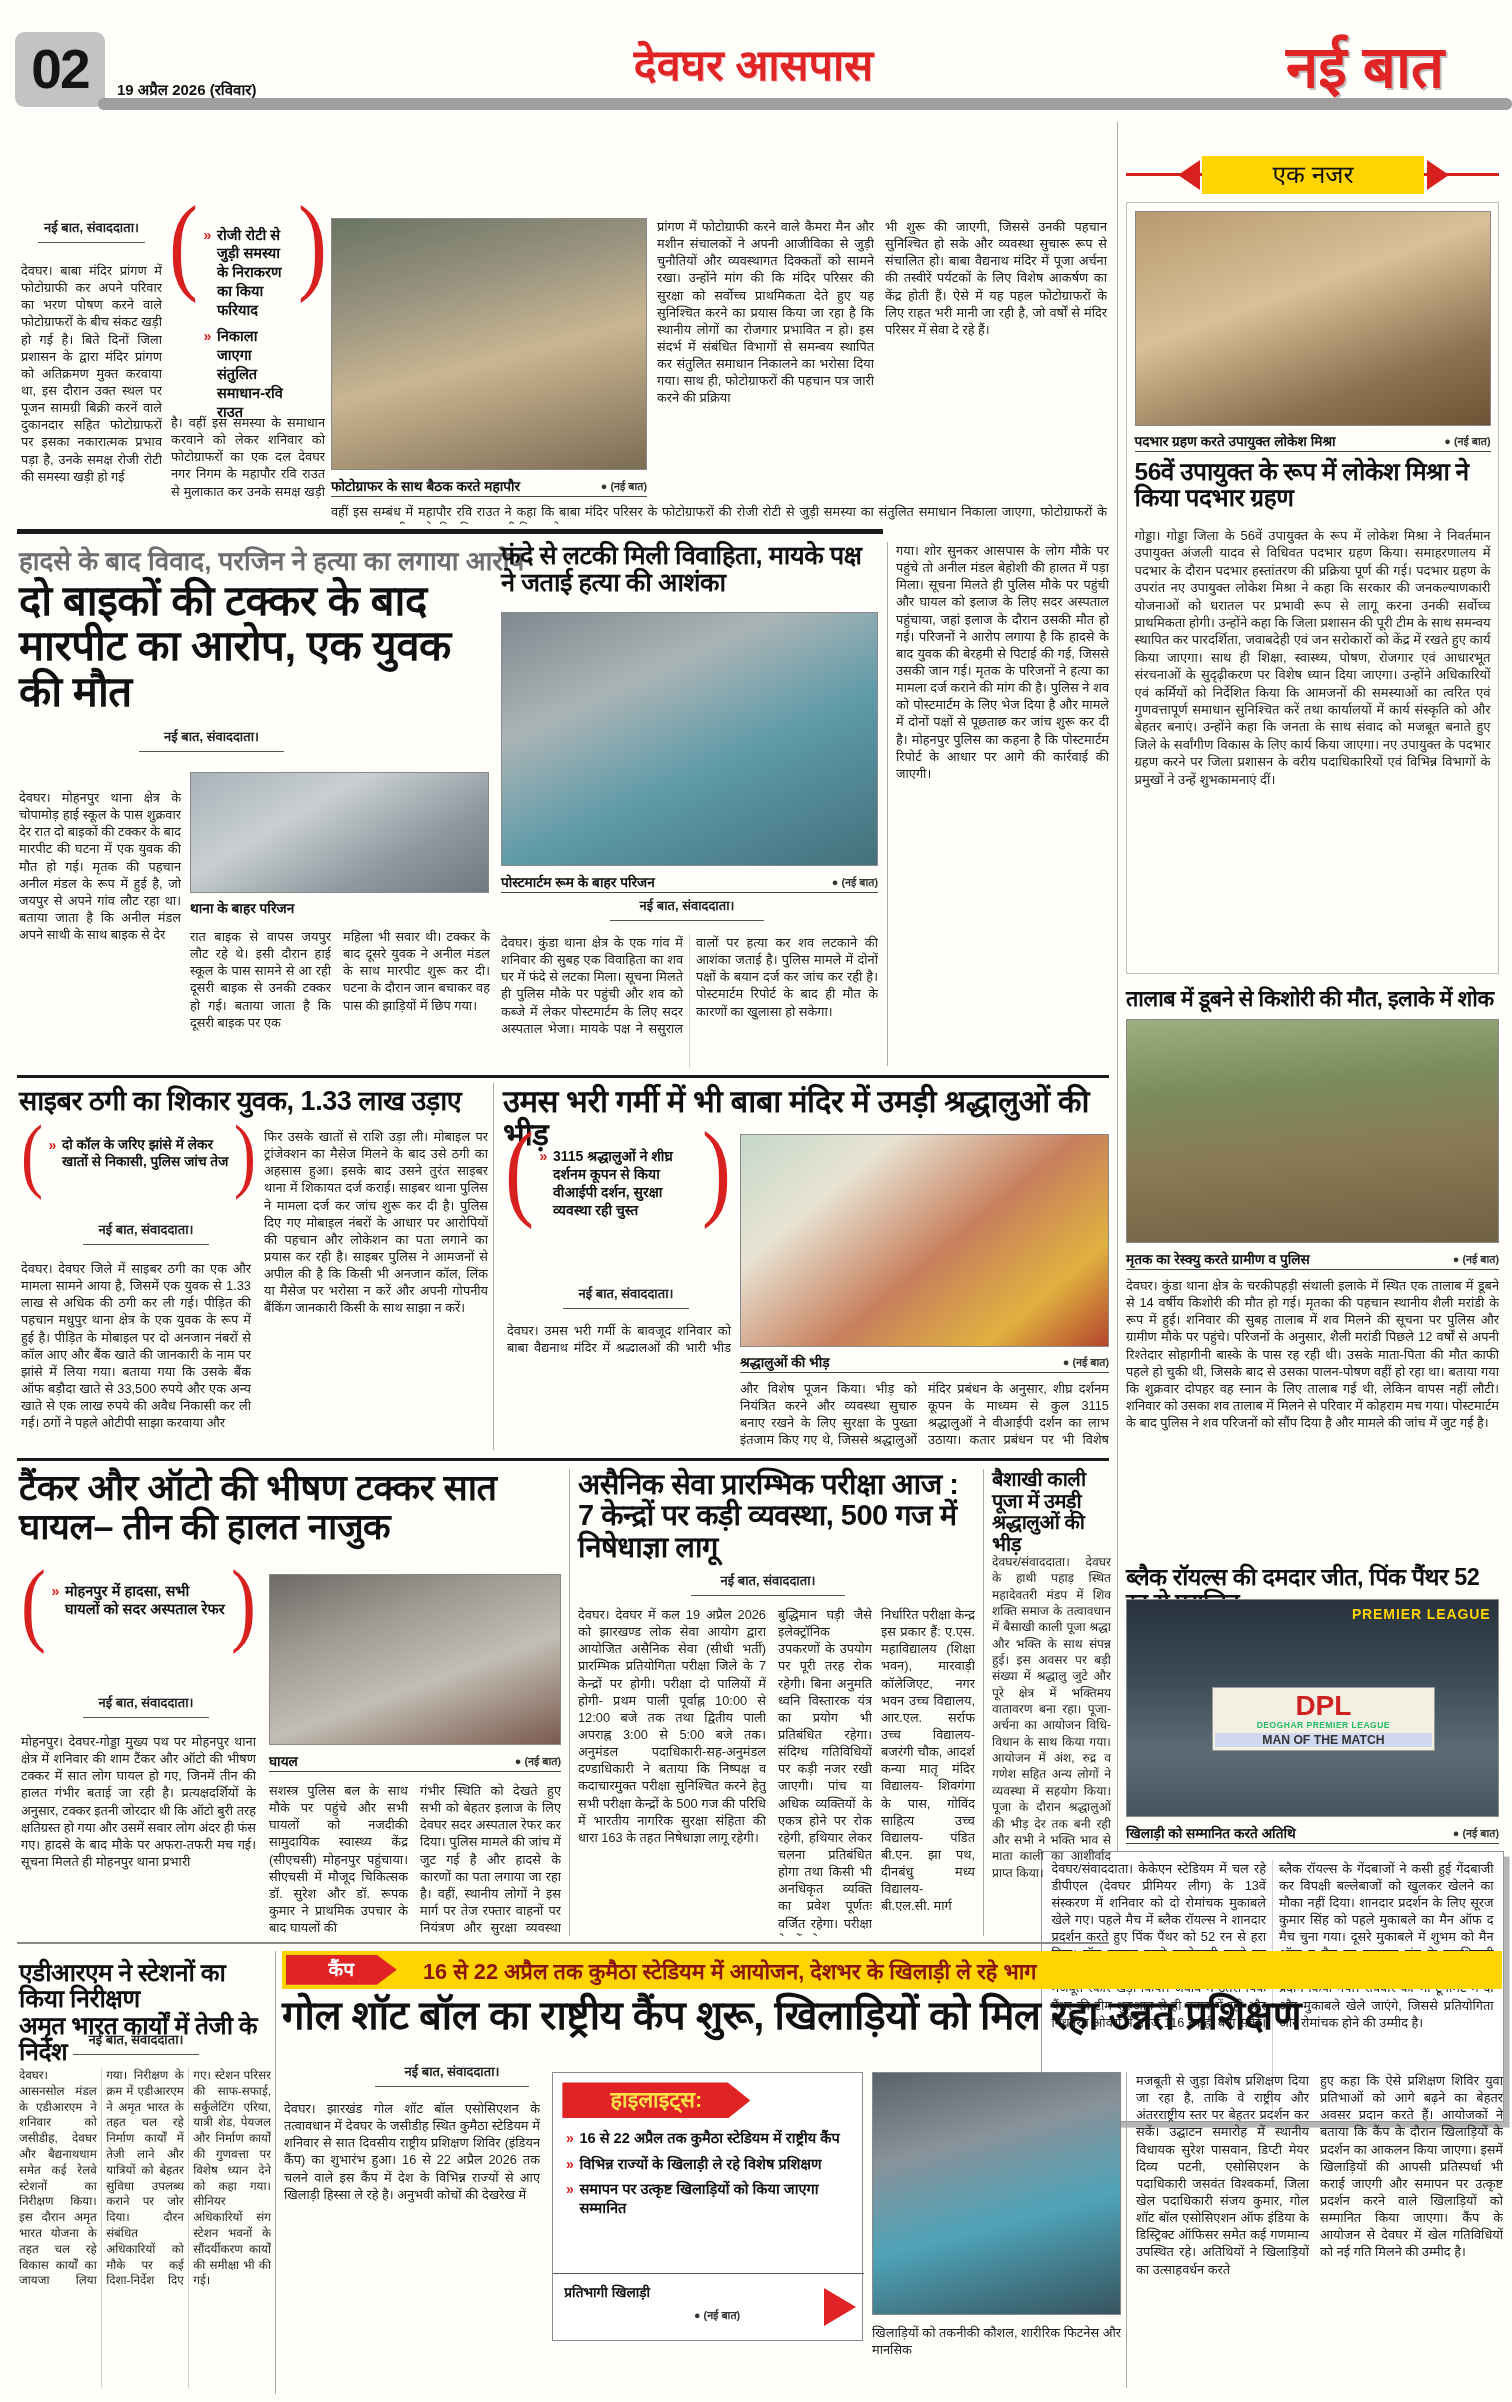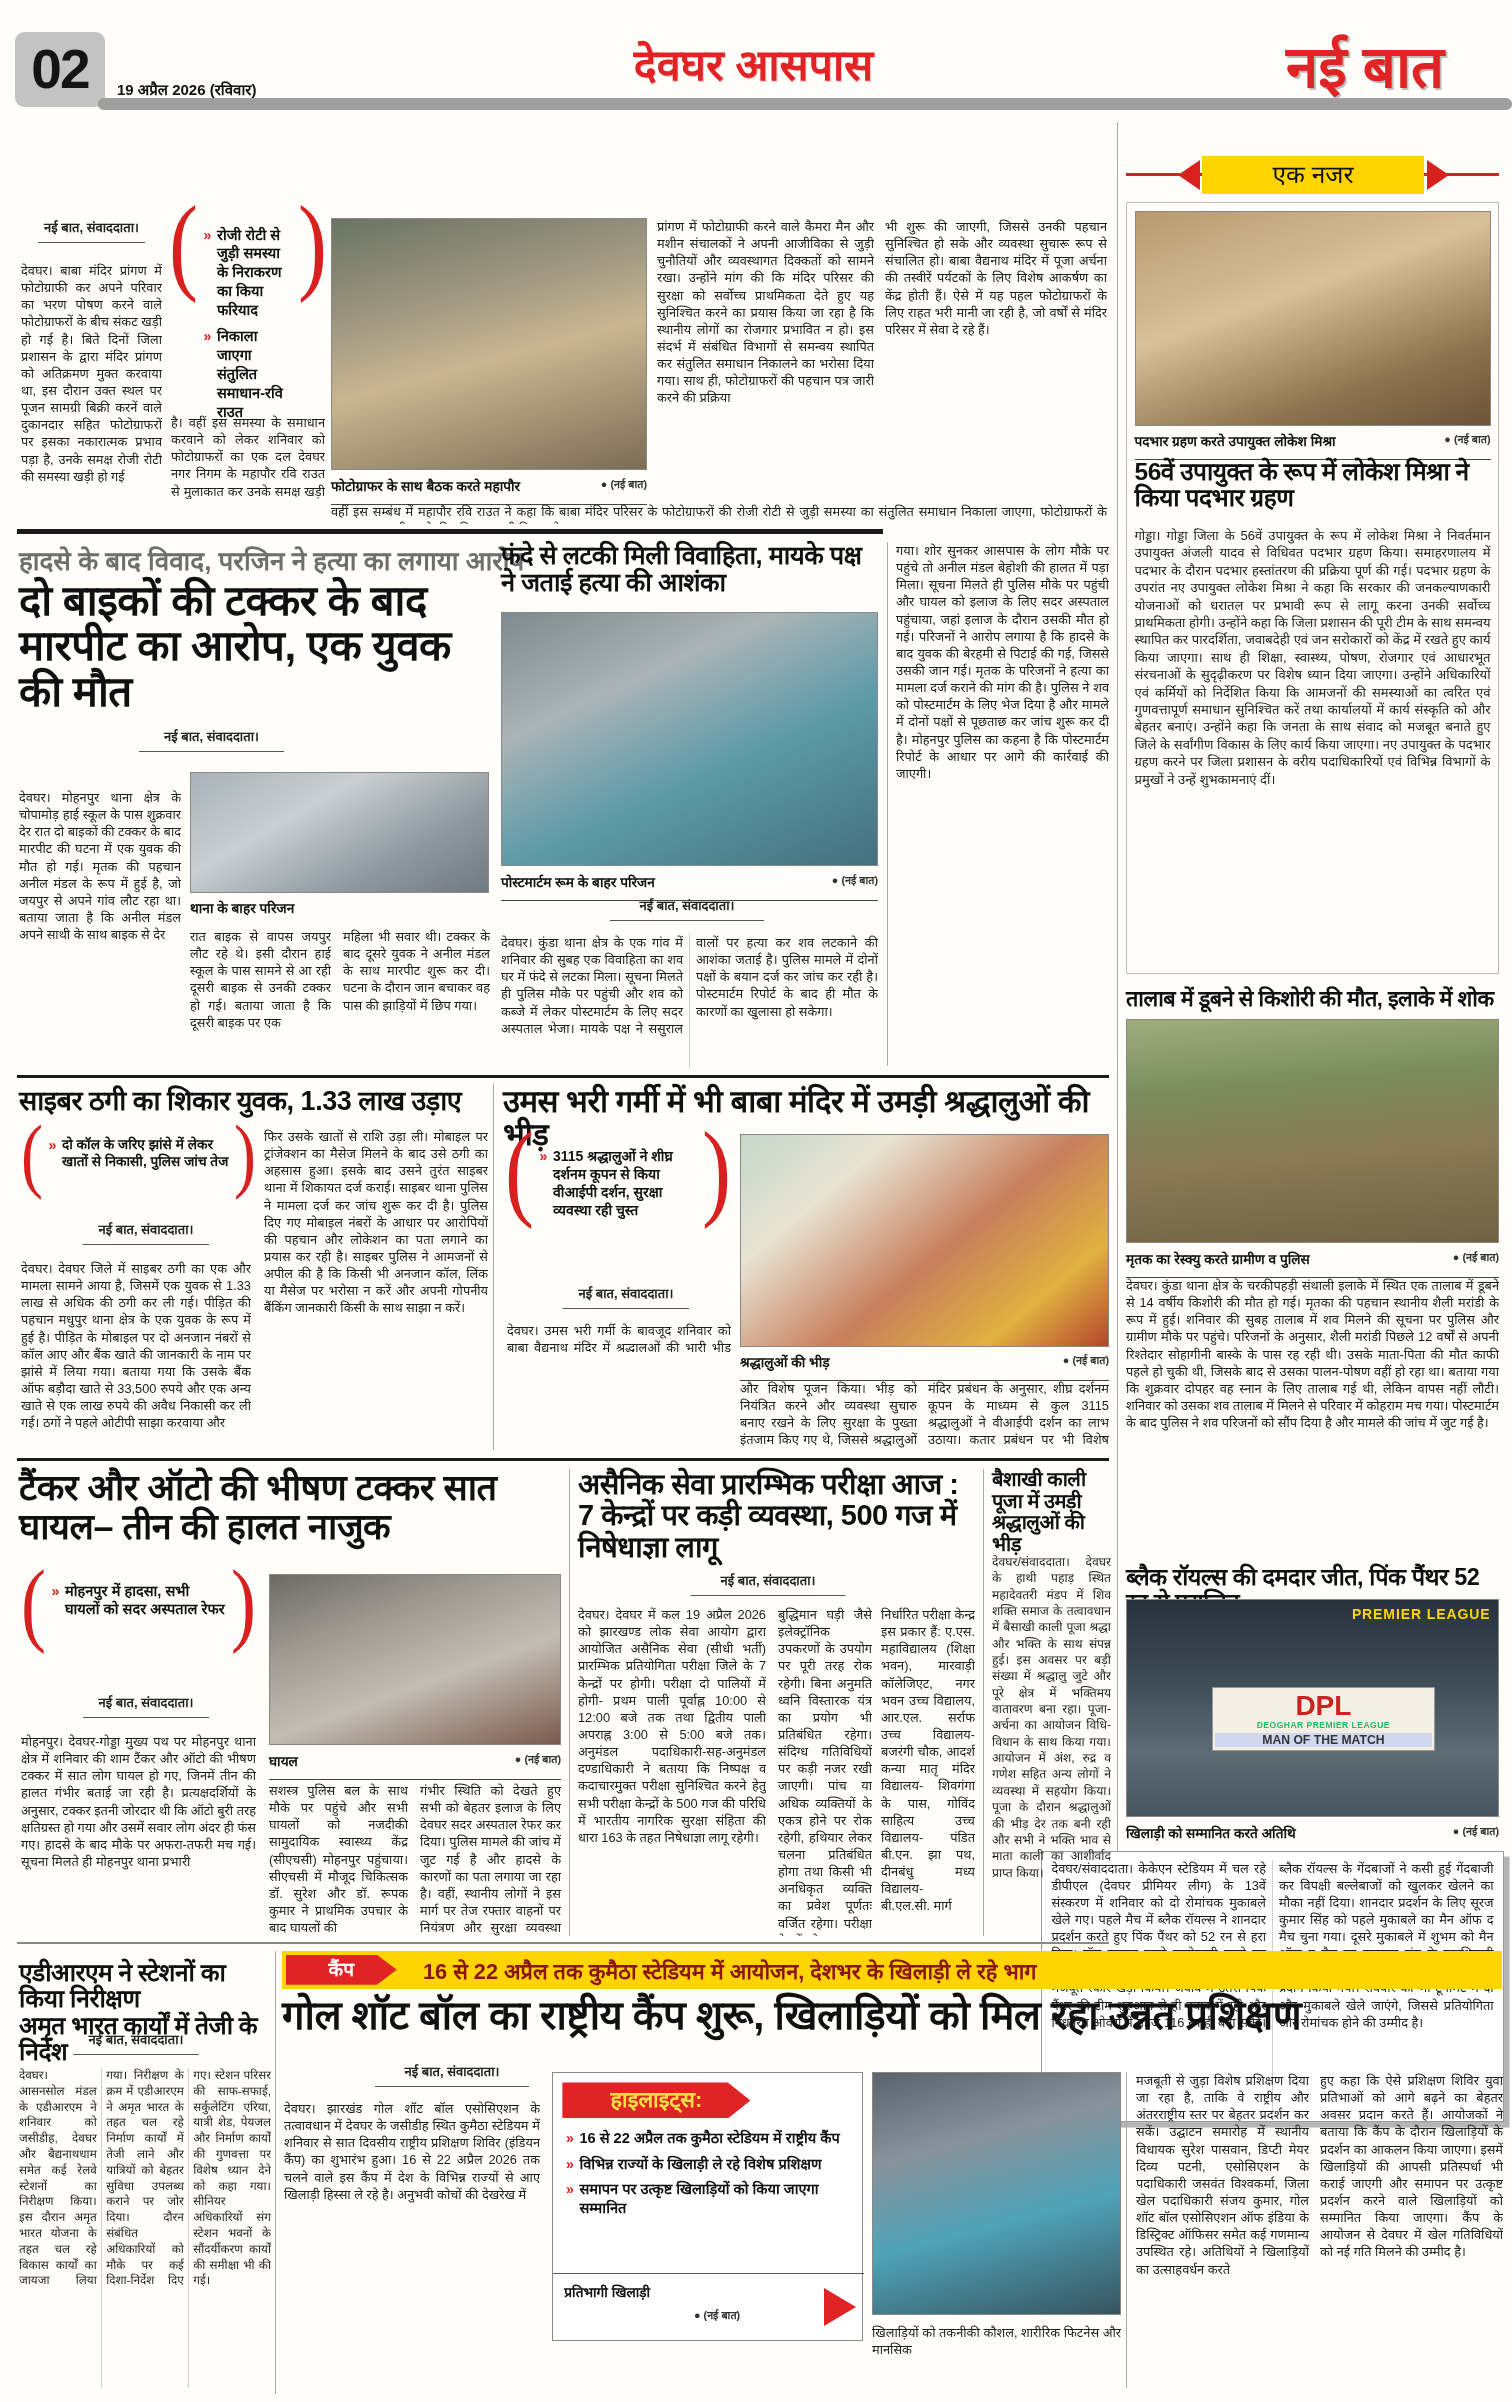--- a/index.html
+++ b/index.html
@@ -7,22 +7,22 @@
         font-family:"Liberation Sans","DejaVu Sans",sans-serif;color:#111;overflow:hidden;}
   .abs{position:absolute;}
   .hl{font-weight:bold;color:#101010;line-height:1.08;letter-spacing:-0.5px;}
   .kick{font-weight:bold;color:#6f6f6f;}
   .byline{font-weight:bold;font-size:13px;text-align:center;color:#222;}
   .byline:after{content:"";display:block;border-bottom:0.9px solid #555;margin:5.6px 17px 0 17px;}
   .body{font-size:12.8px;line-height:1.34;text-align:justify;color:#1c1c1c;}
   .cols2{column-count:2;column-gap:13px;column-rule:0.9px solid #cfcfcf;}
   .cols3{column-count:3;column-gap:13px;column-rule:0.9px solid #cfcfcf;}
   .photo{position:absolute;border:0.9px solid #888;box-sizing:border-box;}
-  .cap-row{position:absolute;display:flex;justify-content:space-between;align-items:flex-start;
-           border-bottom:0.9px solid #444;padding-bottom:9px;}
+  .cap-row{position:absolute;display:flex;justify-content:space-between;align-items:center;
+           border-bottom:0.9px solid #444;padding-bottom:1px;}
   .cap{font-weight:bold;font-size:13.7px;color:#111;}
   .credit{font-size:10.8px;font-weight:bold;color:#333;white-space:nowrap;}
   .bullet-box{position:absolute;display:flex;align-items:stretch;}
   .paren{color:#d8201f;font-size:87px;font-weight:400;line-height:.9;transform:scaleY(1.25);
          font-family:"Liberation Serif",serif;}
   .bullets{flex:1;padding:7.5px 3.8px 0 5.6px;}
   .b-item{display:flex;gap:5.6px;font-weight:bold;font-size:14.6px;line-height:1.3;margin-bottom:6.6px;color:#111;}
   .b-item .chev{color:#d8201f;font-size:14px;}
   .rule-v{position:absolute;width:0.9px;background:#a9a9a9;}
   .thickbar{position:absolute;background:#1a1a1a;}

